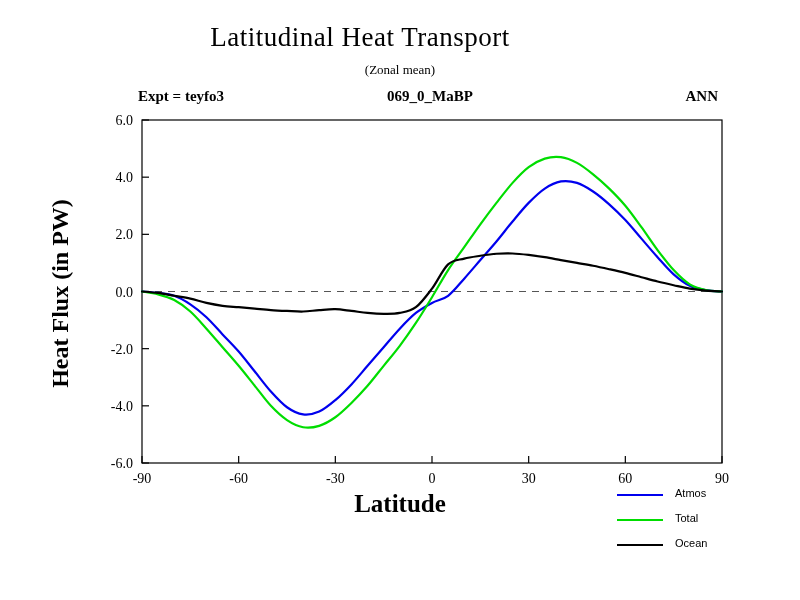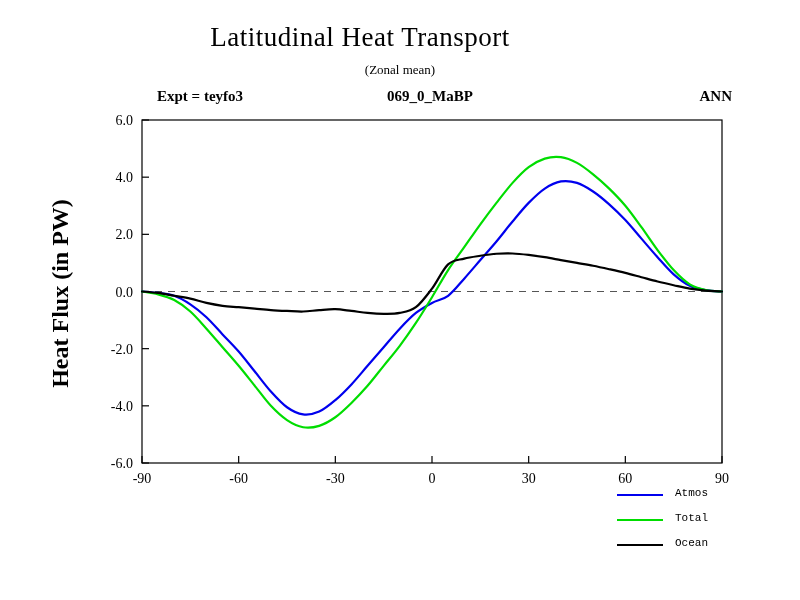--- a/index.html
+++ b/index.html
@@ -38,23 +38,23 @@
     width: 800px;
     text-align: center;
     font-size: 13px;
   }
   .annot {
     position: absolute;
     font-size: 15px;
     font-family: "Liberation Serif", serif;
     font-weight: bold;
   }
-  .annot-left  { left: 138px;  top: 88px; margin-left: 19px; }
+  .annot-left  { left: 138px;  top: 88px; }
   .annot-mid   { left: 0; top: 88px; width: 800px; text-align: center; font-weight: bold; padding-left: 30px;}
-  .annot-right { right: 68px; top: 88px; }
+  .annot-right { right: 82px; top: 88px; }
 
   .ylabel {
     position: absolute;
     left: -70px;
     top: 280px;
     width: 260px;
     text-align: center;
     font-size: 24px;
     font-weight: bold;
     transform: rotate(-90deg);
@@ -78,21 +78,21 @@
     font-family: "Liberation Serif", serif;
     font-size: 14px;
     fill: #000;
   }
   .legend {
     position: absolute;
     left: 617px;
     top: 483px;
     width: 165px;
     height: 75px;
-    font-family: Liberation Mono, monospace;
+    font-family: Liberation Sans, sans-serif;
     font-size: 11px;
   }
   .legend-row {
     position: relative;
     height: 25px;
   }
   .legend-swatch {
     position: absolute;
     left: 0;
     top: 11px;
@@ -112,20 +112,21 @@
 <div id="figure">
 
   <div class="title">Latitudinal Heat Transport</div>
   <div class="subtitle">(Zonal mean)</div>
 
   <div class="annot annot-left">Expt = teyfo3</div>
   <div class="annot annot-mid">069_0_MaBP</div>
   <div class="annot annot-right">ANN</div>
 
   <div class="ylabel">Heat Flux (in PW)</div>
+  <div class="xlabel">Latitude</div>
 
   <svg class="plotsvg" id="plot" width="800" height="600">
       <rect x="142" y="120" width="580" height="343" fill="none" stroke="#000" stroke-width="1.2"></rect>
       <line x1="142" y1="291.5" x2="722" y2="291.5" stroke="#555" stroke-width="1.2" stroke-dasharray="7,6"></line>
       <line x1="142" y1="463" x2="142" y2="456" stroke="#000" stroke-width="1.2"></line>
       <text x="142" y="483" text-anchor="middle" class="tick-label">-90</text>
       <line x1="238.66666666666666" y1="463" x2="238.66666666666666" y2="456" stroke="#000" stroke-width="1.2"></line>
       <text x="238.66666666666666" y="483" text-anchor="middle" class="tick-label">-60</text>
       <line x1="335.3333333333333" y1="463" x2="335.3333333333333" y2="456" stroke="#000" stroke-width="1.2"></line>
       <text x="335.3333333333333" y="483" text-anchor="middle" class="tick-label">-30</text>

